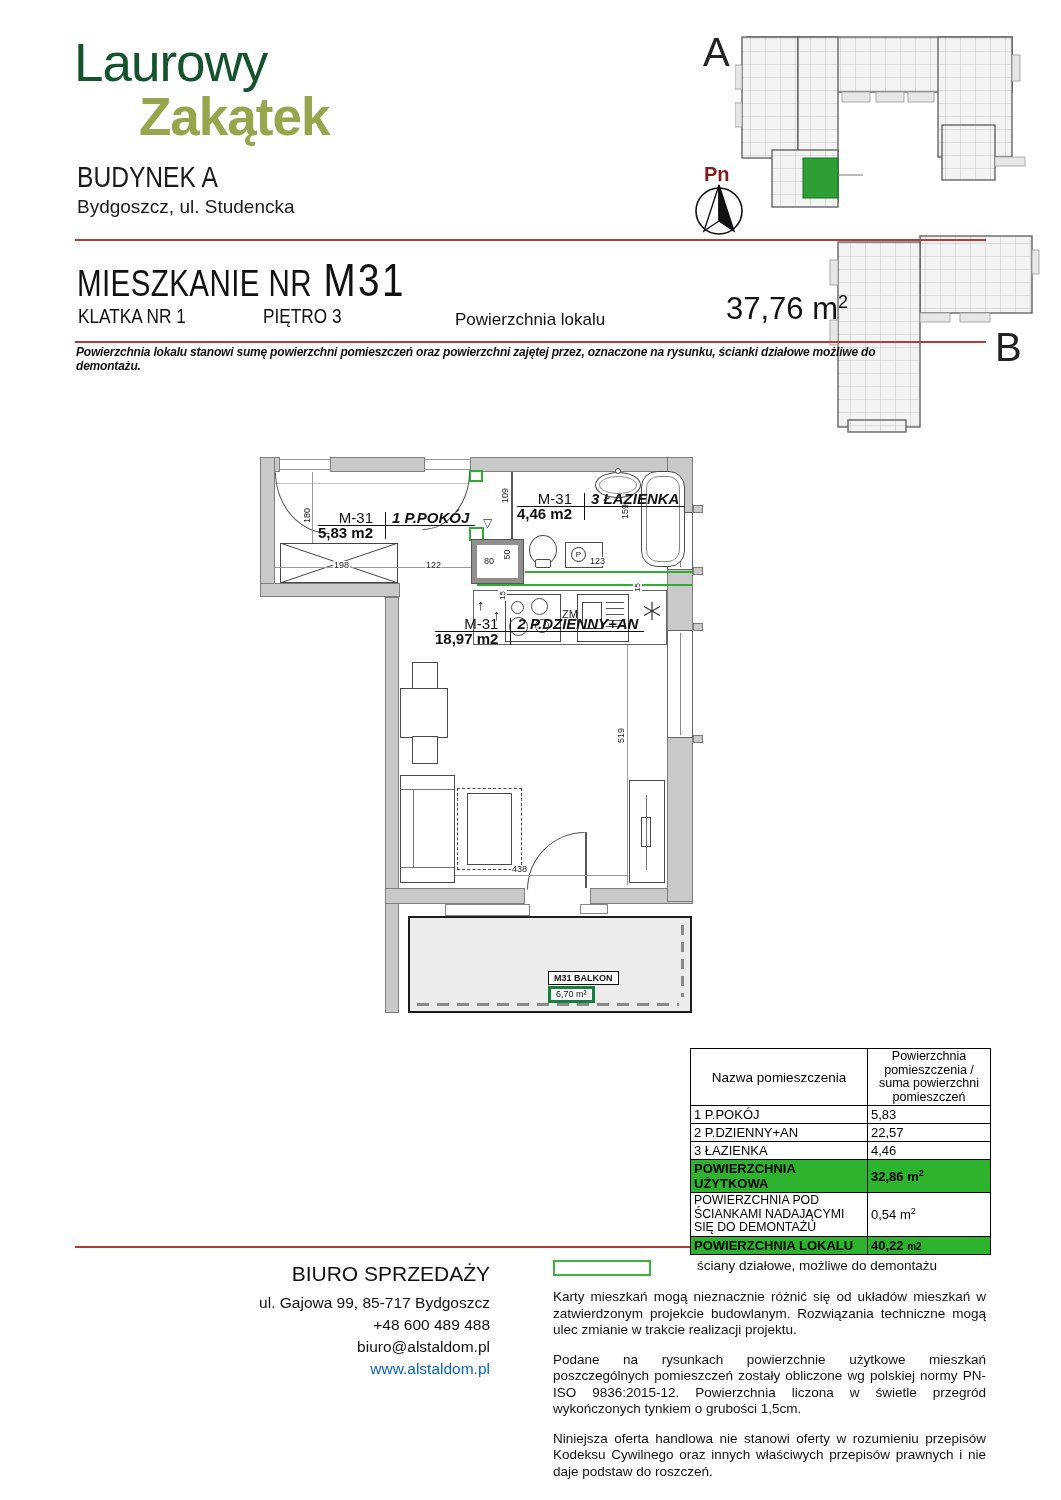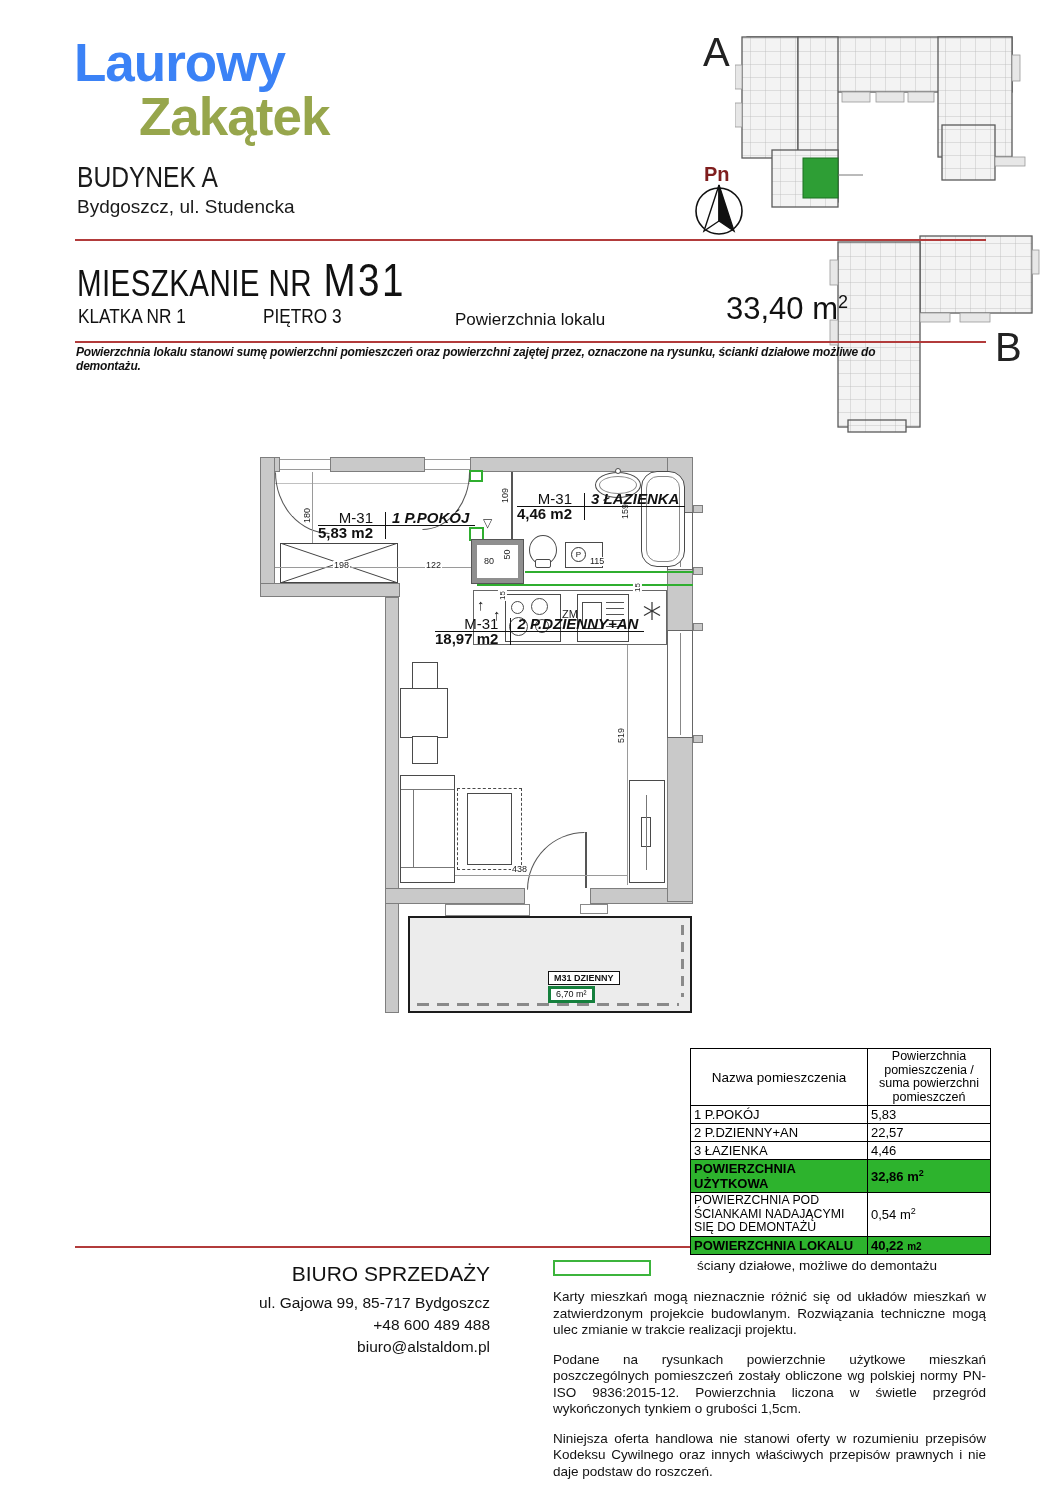--- a/index.html
+++ b/index.html
@@ -2,21 +2,21 @@
 <html><head>
 <meta charset="utf-8">
 <style>
   html,body{margin:0;padding:0;background:#888;}
   .page{position:relative;width:1061px;height:1500px;background:#fff;overflow:hidden;
         font-family:"Liberation Sans",sans-serif;color:#111;}
   .abs{position:absolute;}
   .cond{transform:scaleX(0.82);transform-origin:left top;white-space:nowrap;}
 
   
-  .logo1{left:74px;top:32px;font-size:53px;font-weight:bold;color:#3b82f6;letter-spacing:-1px;}
+  .logo1{left:74px;top:32px;font-size:53px;font-weight:normal;color:#14532d;letter-spacing:-1px;}
   .logo2{left:139px;top:86px;font-size:53px;font-weight:bold;color:#97a64c;letter-spacing:-1px;}
   .building{left:77px;top:160px;font-size:30px;color:#1a1a1a;}
   .address{left:77px;top:196px;font-size:19px;color:#1a1a1a;}
 
   
   .redline{left:75px;width:911px;height:2px;background:#b23b3b;}
 
   
   .titleline{left:77px;top:252px;display:flex;align-items:baseline;}
   .titleline .t1{font-size:36px;letter-spacing:.5px;}
@@ -158,21 +158,21 @@
   <div class="abs redline" style="top:341px;"></div>
   <div class="abs redline" style="top:1246px;"></div>
 
   <div class="abs titleline cond">
     <span class="t1">MIESZKANIE NR</span>
     <span class="t2">M31</span>
   </div>
   <div class="abs sub1 cond">KLATKA NR 1</div>
   <div class="abs sub2 cond">PIĘTRO 3</div>
   <div class="abs arealabel">Powierzchnia lokalu</div>
-  <div class="abs areaval"><span>33,40 m</span><sup>2</sup></div>
+  <div class="abs areaval"><span>37,76 m</span><sup>2</sup></div>
   <div class="abs note">Powierzchnia lokalu stanowi sumę powierzchni pomieszczeń oraz powierzchni zajętej przez, oznaczone na rysunku, ścianki działowe możliwe do demontażu.</div>
 
   <div class="abs plan">
 
     <div class="wall" style="left:5px;top:2px;width:20px;height:15px;"></div>
     <div class="gap" style="left:25px;top:4px;width:50px;height:11px;"></div>
     <div class="wall" style="left:75px;top:2px;width:95px;height:15px;"></div>
     <div class="gap" style="left:170px;top:4px;width:45px;height:11px;"></div>
     <div class="wall" style="left:215px;top:2px;width:223px;height:15px;"></div>
     <div class="wall" style="left:5px;top:2px;width:15px;height:140px;"></div>
@@ -217,21 +217,21 @@
     <div class="dim" style="left:228px;top:102px;">80</div>
     <div class="dim vert" style="left:246px;top:95px;">50</div>
 
     <div class="bsink" style="left:340px;top:17px;width:46px;height:26px;"></div>
     <div class="circ" style="left:360px;top:13px;width:6px;height:6px;"></div>
     <div class="tub" style="left:386px;top:16px;width:44px;height:96px;"></div>
     <div class="circ" style="left:274px;top:80px;width:28px;height:30px;"></div>
     <div class="furn" style="left:280px;top:104px;width:16px;height:9px;border-radius:2px;"></div>
     <div class="furn" style="left:310px;top:87px;width:38px;height:26px;"></div>
     <div class="washerP" style="left:316px;top:92px;width:15px;height:15px;">P</div>
-    <div class="dim" style="left:334px;top:102px;">115</div>
+    <div class="dim" style="left:334px;top:102px;">123</div>
     <div class="dim vert" style="left:362px;top:52px;">159</div>
     <div class="dim vert" style="left:242px;top:36px;">109</div>
 
     <div class="furn" style="left:218px;top:135px;width:194px;height:55px;border-color:#666;"></div>
     <div class="arrow" style="left:222px;top:142px;">↑</div>
     <div class="arrow" style="left:238px;top:152px;">↑</div>
     <div class="furn" style="left:250px;top:139px;width:56px;height:48px;"></div>
     <div class="circ" style="left:256px;top:146px;width:13px;height:13px;"></div>
     <div class="circ" style="left:276px;top:143px;width:17px;height:17px;"></div>
     <div class="circ" style="left:254px;top:162px;width:19px;height:19px;"></div>
@@ -284,21 +284,21 @@
     <div class="rlabel" style="left:180px;top:163px;">
       <span class="c1">M-31</span>
       <span class="c2">2 P.DZIENNY+AN</span>
       <span class="c3">18,97 m2</span>
       <span class="c4"></span>
     </div>
 
     <div class="furn" style="left:190px;top:449px;width:85px;height:12px;border-color:#888;"></div>
     <div class="furn" style="left:325px;top:449px;width:28px;height:10px;border-color:#888;"></div>
     <div class="balcony" style="left:153px;top:461px;width:284px;height:97px;"></div>
-    <div class="ballabel1" style="left:293px;top:516px;">M31 DZIENNY</div>
+    <div class="ballabel1" style="left:293px;top:516px;">M31 BALKON</div>
     <div class="ballabel2" style="left:293px;top:531px;">6,70 m²</div>
     <div class="baldash-h" style="left:162px;top:548px;width:262px;"></div>
     <div class="baldash-v" style="left:426px;top:470px;height:72px;"></div>
   </div>
 
   <table class="areas-table">
     <tbody>
         <tr>
       <td class="hd1">Nazwa pomieszczenia</td>
       <td class="hd2">Powierzchnia pomieszczenia / suma powierzchni pomieszczeń</td>
@@ -328,20 +328,21 @@
       <td class="green"><span>40,22 </span><span class="small-unit">m2</span></td>
     </tr>
   </tbody>
     </table>
 
   <div class="abs fl">
     <div class="office">BIURO SPRZEDAŻY</div>
     <div class="line">ul. Gajowa 99, 85-717 Bydgoszcz</div>
     <div class="line">+48 600 489 488</div>
     <div class="line">biuro@alstaldom.pl</div>
+    <div class="line site">www.alstaldom.pl</div>
   </div>
 
   <div class="abs fr">
     <div class="legendrow">
       <div class="legendbox"></div>
       <div class="legendtext">ściany działowe, możliwe do demontażu</div>
     </div>
     <p>Karty mieszkań mogą nieznacznie różnić się od układów mieszkań w zatwierdzonym projekcie budowlanym. Rozwiązania techniczne mogą ulec zmianie w trakcie realizacji projektu.</p>
     <p>Podane na rysunkach powierzchnie użytkowe mieszkań poszczególnych pomieszczeń zostały obliczone wg polskiej normy PN-ISO 9836:2015-12. Powierzchnia liczona w świetle przegród wykończonych tynkiem o grubości 1,5cm.</p>
     <p>Niniejsza oferta handlowa nie stanowi oferty w rozumieniu przepisów Kodeksu Cywilnego oraz innych właściwych przepisów prawnych i nie daje podstaw do roszczeń.</p>

